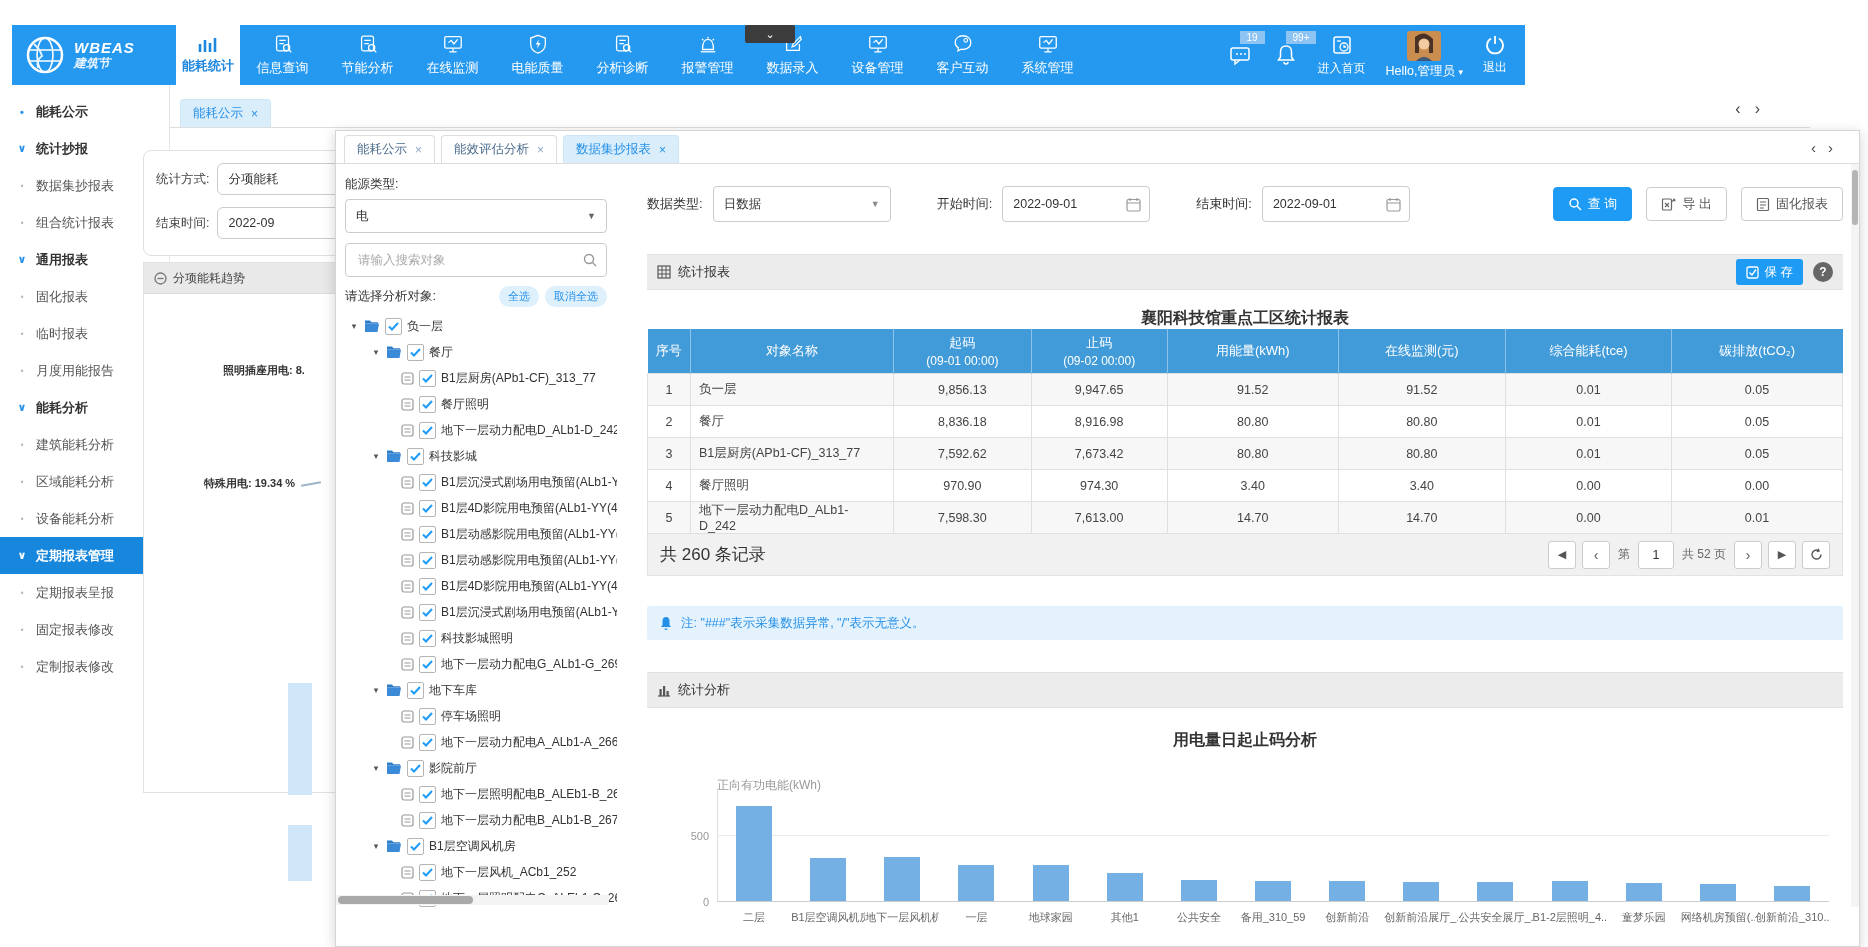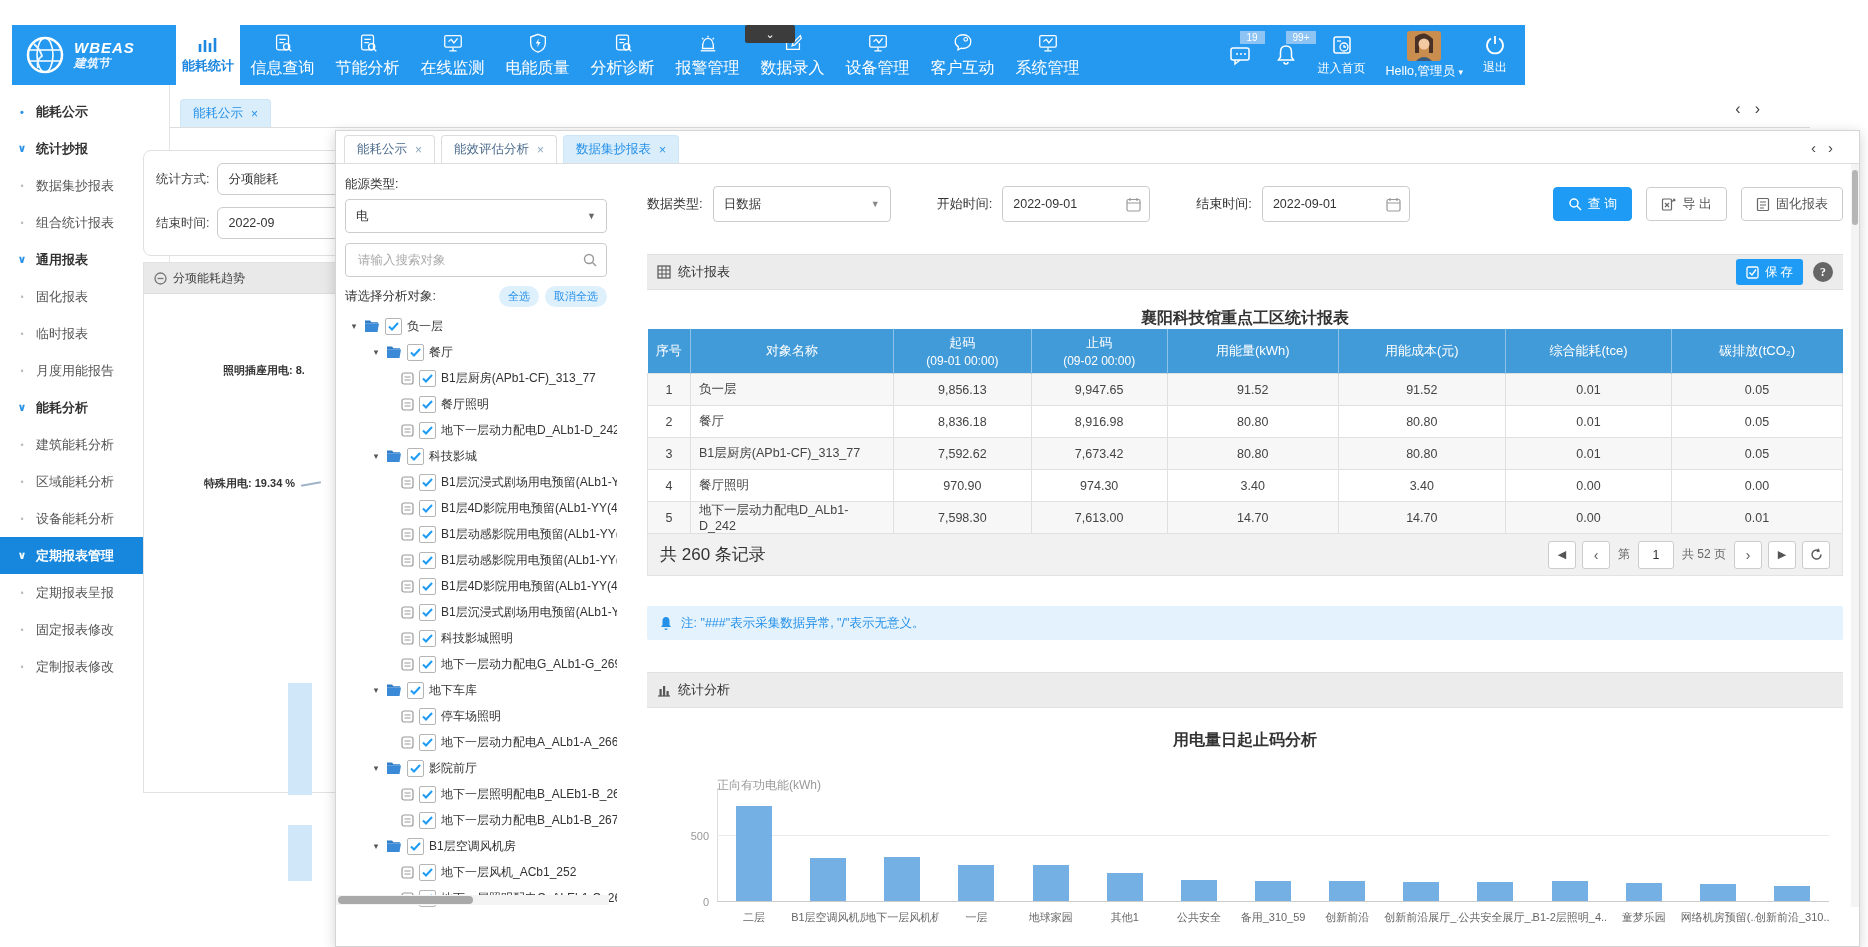--- a/index.html
+++ b/index.html
@@ -8,21 +8,21 @@
   
   .topbar{position:absolute;left:12px;top:25px;width:1513px;height:60px;background:#2598f0;
           display:flex;align-items:stretch;}
   .logo{display:flex;align-items:center;gap:8px;padding:0 10px 0 12px;width:142px;}
   .logo .brand{display:flex;flex-direction:column;line-height:1.1;}
   .logo .wbeas{color:#fff;font-style:italic;font-weight:bold;font-size:15px;letter-spacing:1px;}
   .logo .sub{color:#eaf5ff;font-style:italic;font-weight:bold;font-size:12px;}
   .nav-active{background:#fff;width:64px;display:flex;flex-direction:column;align-items:center;justify-content:center;gap:3px;}
   .nav-active .lbl{color:#1e87e0;font-size:13px;font-weight:bold;white-space:nowrap;}
   .nav-item{width:85px;display:flex;flex-direction:column;align-items:center;justify-content:center;gap:4px;cursor:pointer;}
-  .nav-item .lbl{color:#fff;font-size:16px;white-space:nowrap;}
+  .nav-item .lbl{color:#fff;font-size:13px;white-space:nowrap;}
   .ddk{position:absolute;left:733px;top:0;width:50px;height:18px;background:#3c3c3c;color:#fff;
        display:flex;align-items:center;justify-content:center;font-size:11px;border-radius:2px;}
   .top-right{margin-left:auto;display:flex;align-items:center;gap:20px;padding-right:18px;}
   .ticon{position:relative;display:flex;flex-direction:column;align-items:center;gap:3px;cursor:pointer;}
   .badge{position:absolute;top:-12px;left:12px;background:#8ec4f3;color:#fff;font-size:10px;
          padding:1px 7px;border-radius:0;white-space:nowrap;}
   .tlabel{color:#fff;font-size:12px;white-space:nowrap;}
   .avatar-wrap{display:flex;flex-direction:column;align-items:center;gap:2px;}
   .uname{color:#fff;font-size:12.5px;white-space:nowrap;}
   
@@ -103,21 +103,21 @@
           padding:0 8px 0 10px;font-size:12.5px;color:#333;box-sizing:border-box;cursor:pointer;}
   .c-date .cal{margin-left:auto;}
   .gap40{width:46px;}
   .btns{margin-left:auto;display:flex;gap:14px;}
   .btn{height:34px;border-radius:4px;display:flex;align-items:center;justify-content:center;gap:6px;
        font-size:13px;cursor:pointer;padding:0 14px;box-sizing:border-box;}
   .btn.blue{background:#1e9bf5;color:#fff;border:1px solid #1e9bf5;}
   .btn.white{background:#fff;color:#555;border:1px solid #ccc;}
   .sec-head{margin-top:32px;height:34px;background:#ececec;border:1px solid #e0e0e0;border-left:none;border-right:none;
             display:flex;align-items:center;gap:7px;padding:0 10px;font-size:13px;color:#333;}
-  .sec-head .right{margin-left:auto;display:flex;align-items:center;gap:10px;font-family:Liberation Serif, serif;}
+  .sec-head .right{margin-left:auto;display:flex;align-items:center;gap:10px;}
   .save-btn{height:26px;background:#1e9bf5;color:#fff;border-radius:3px;display:flex;align-items:center;gap:6px;
             padding:0 10px;font-size:12.5px;cursor:pointer;}
   .help{width:20px;height:20px;border-radius:50%;background:#666;color:#fff;font-size:12px;font-weight:bold;
         display:flex;align-items:center;justify-content:center;cursor:pointer;}
   .tbl-title{margin-top:18px;text-align:center;font-size:16px;font-weight:bold;color:#333;}
   table.rep{width:100%;border-collapse:collapse;table-layout:fixed;}
   table.rep th{background:#429bd9;color:#fff;font-weight:normal;font-size:13px;padding:5px 4px;
                border-right:1px solid rgba(255,255,255,.4);}
   table.rep th:last-child{border-right:none;}
   table.rep th .h2{font-size:12px;margin-top:2px;}
@@ -937,21 +937,21 @@
                 <div class="h2">(09-01 00:00)</div>
               </th>
               <th>
                 <div>止码</div>
                 <div class="h2">(09-02 00:00)</div>
               </th>
               <th>
                 <div>用能量(kWh)</div>
               </th>
               <th>
-                <div>用能成本(元)</div>
+                <div>在线监测(元)</div>
               </th>
               <th>
                 <div>综合能耗(tce)</div>
               </th>
               <th>
                 <div>碳排放(tCO₂)</div>
               </th>
             </tr>
           </thead>
         <tbody id="tbody">

